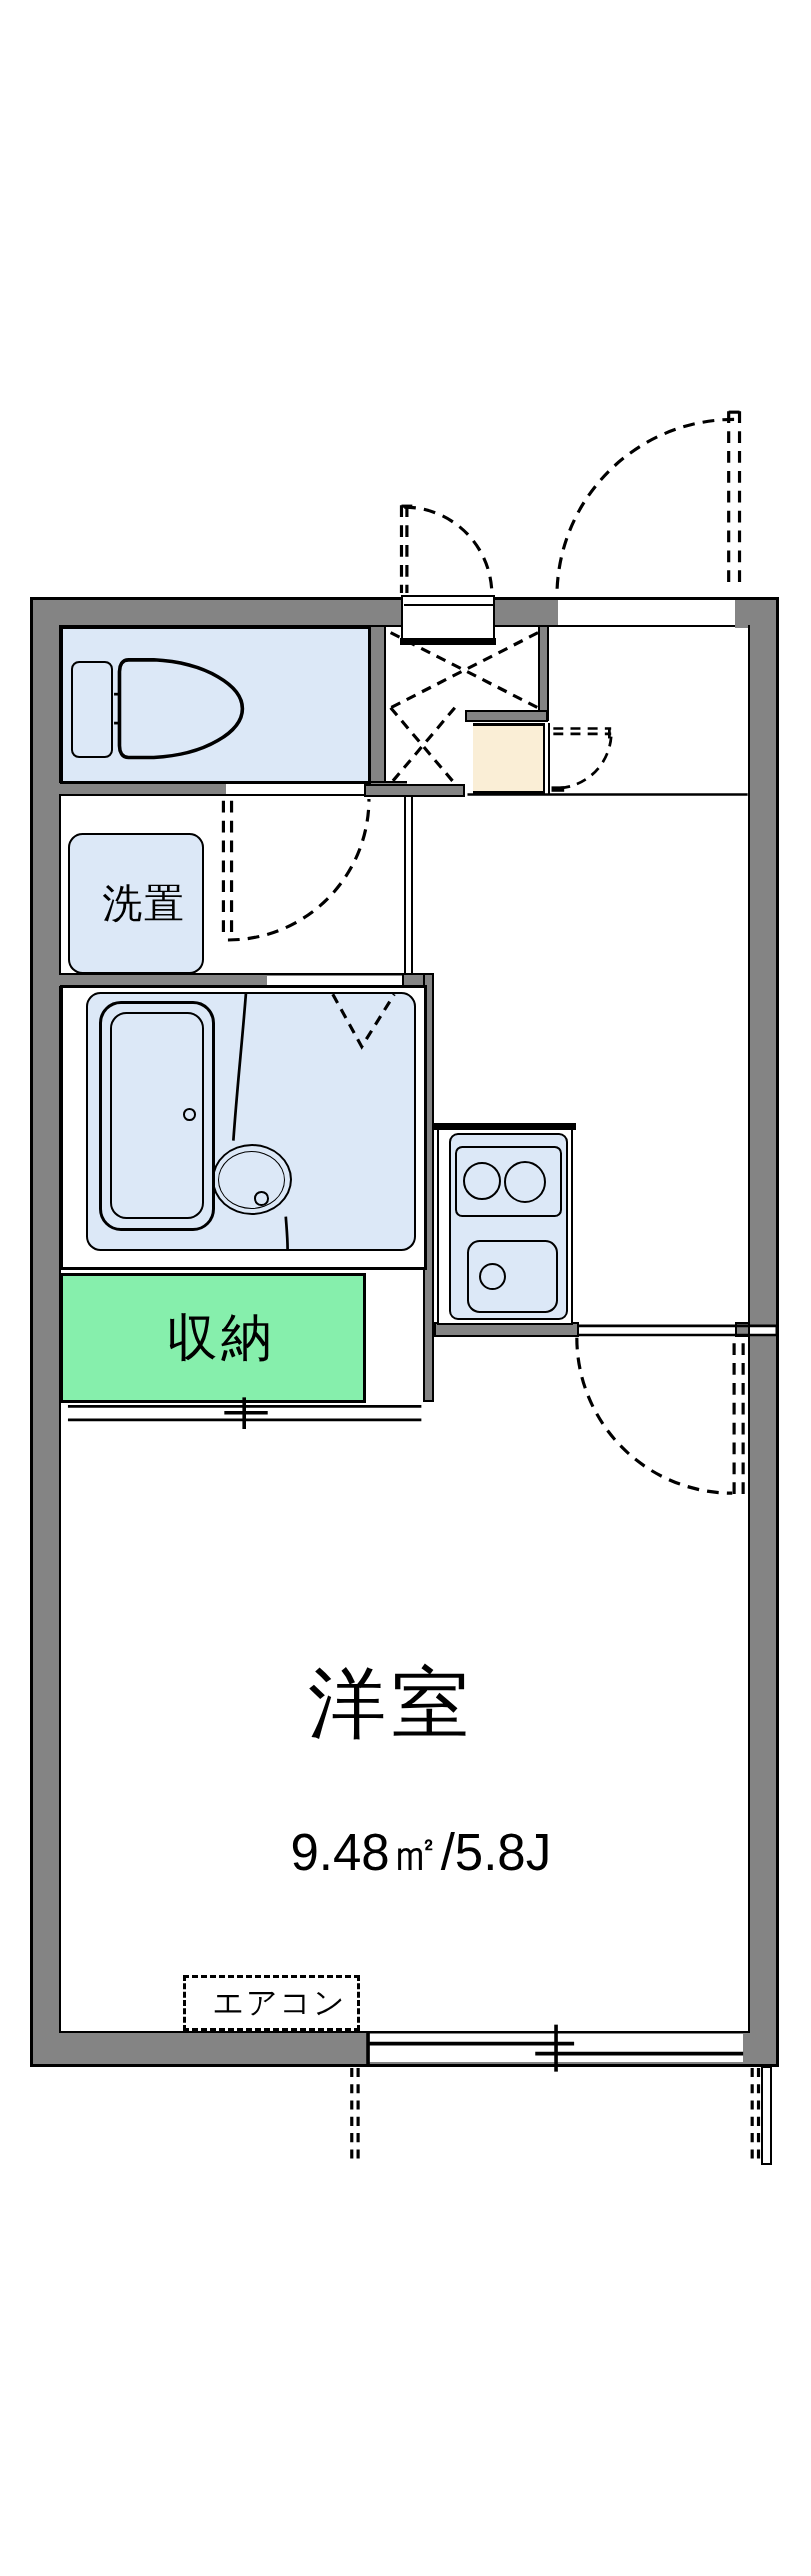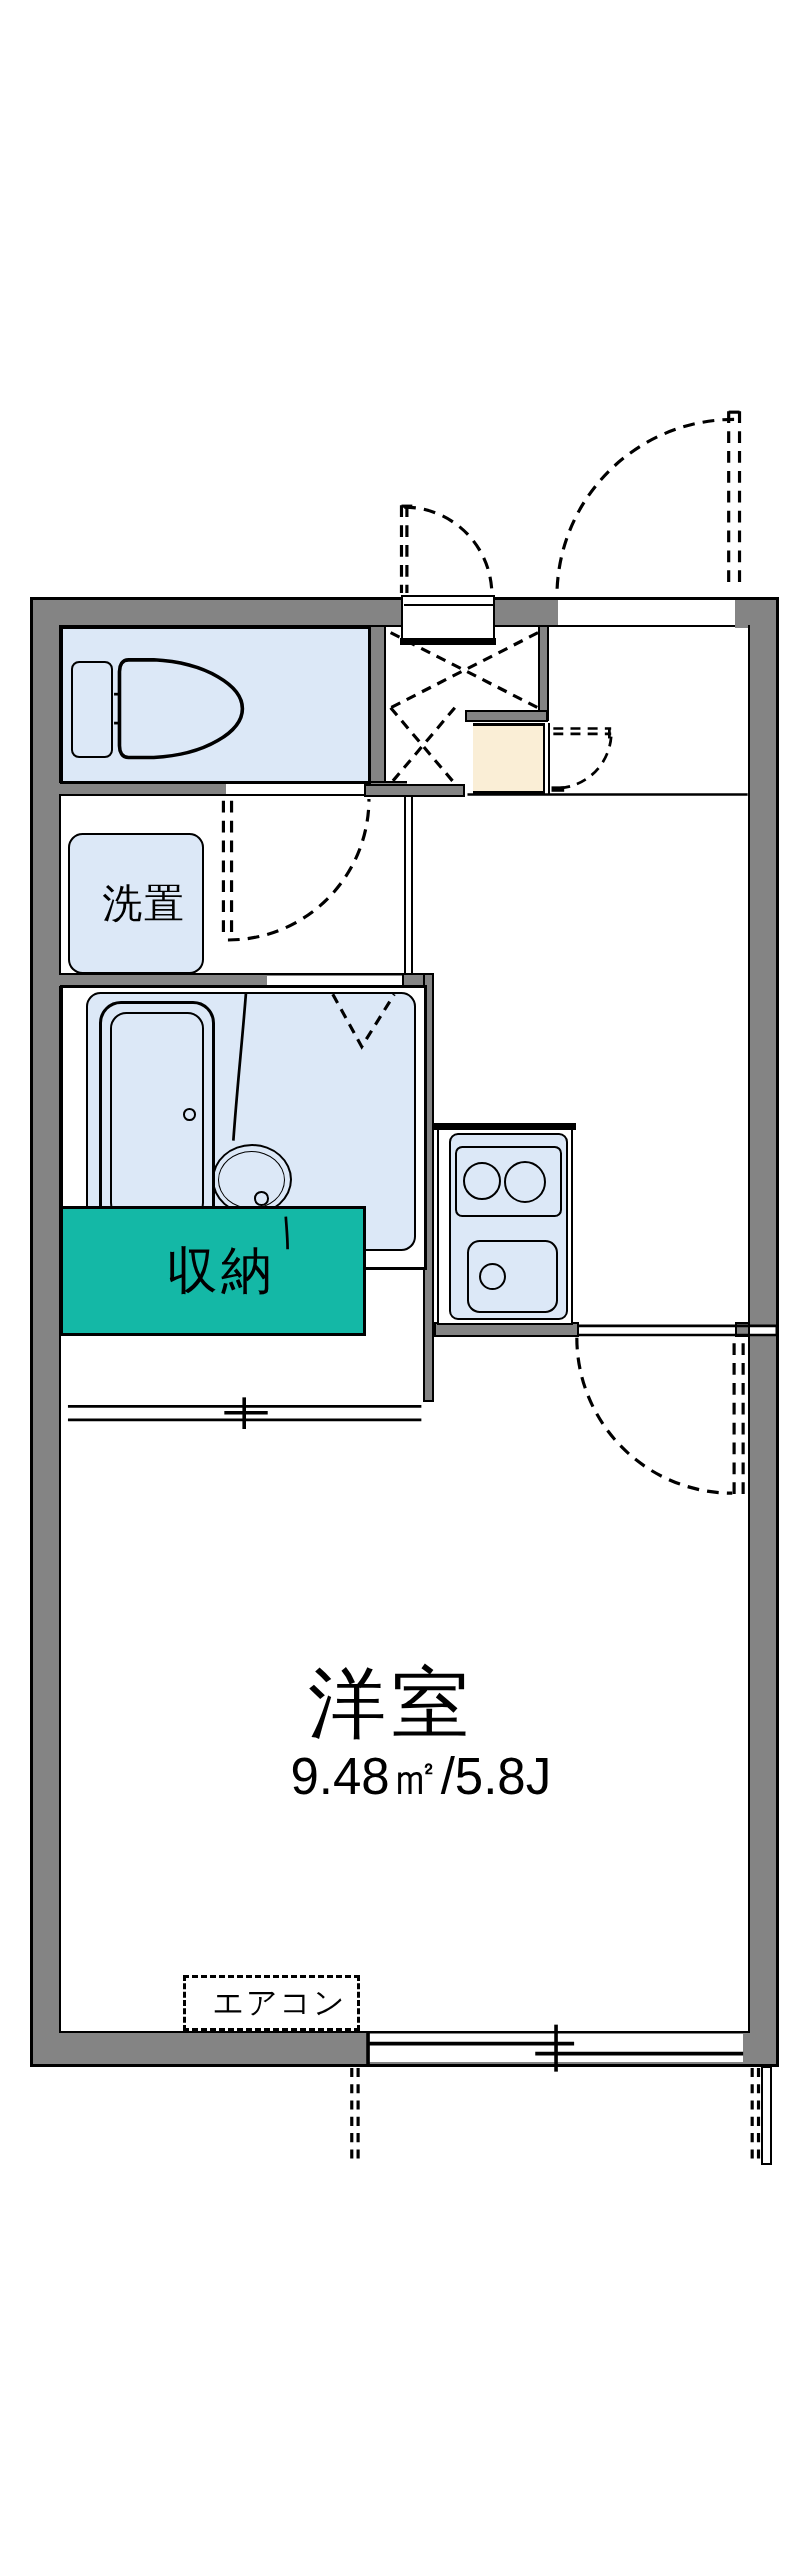--- a/index.html
+++ b/index.html
@@ -66,37 +66,37 @@
 
   <div class="abs white" style="left:60px;top:985px;width:367px;height:285px;border:3.6px solid #000;"></div>
   <div class="abs blue" style="left:86px;top:992px;width:330px;height:259px;border:2.7px solid #000;border-radius:14.5px;"></div>
   <div class="abs blue" style="left:99px;top:1001px;width:116px;height:230px;border:3.6px solid #000;border-radius:22px;"></div>
   <div class="abs" style="left:110px;top:1012px;width:94px;height:207px;border:2.7px solid #000;border-radius:16.3px;"></div>
   <div class="abs" style="left:183px;top:1108px;width:12.7px;height:12.7px;border:2.7px solid #000;border-radius:50%;"></div>
   <div class="abs" style="left:212px;top:1144px;width:80px;height:71px;border:2.7px solid #000;border-radius:50%;"></div>
   <div class="abs" style="left:218px;top:1151px;width:67px;height:58px;border:1.8px solid #000;border-radius:50%;"></div>
   <div class="abs" style="left:254px;top:1191px;width:14.5px;height:14.5px;border:2.7px solid #000;border-radius:50%;"></div>
 
-  <div class="abs lbl" style="left:60px;top:1206px;width:306px;height:130px;background:#14b8a6;border:3.6px solid #000;font-size:51px;letter-spacing:3.6px;">
+  <div class="abs lbl" style="left:60px;top:1273px;width:306px;height:130px;background:#86efac;border:3.6px solid #000;font-size:51px;letter-spacing:3.6px;">
     <span>収納</span>
   </div>
 
   <div class="abs white" style="left:437px;top:1123px;width:136px;height:202px;border:2.7px solid #000;"></div>
   <div class="abs" style="left:434px;top:1123px;width:142px;height:7.2px;background:#000;"></div>
   <div class="abs blue" style="left:449px;top:1133px;width:119px;height:187px;border:2.7px solid #000;border-radius:9px;"></div>
   <div class="abs blue" style="left:455px;top:1146px;width:107px;height:71px;border:2.7px solid #000;border-radius:7.2px;"></div>
   <div class="abs" style="left:463px;top:1162px;width:38px;height:38px;border:2.7px solid #000;border-radius:50%;"></div>
   <div class="abs" style="left:504px;top:1161px;width:42px;height:42px;border:2.7px solid #000;border-radius:50%;"></div>
   <div class="abs blue" style="left:467px;top:1240px;width:91px;height:73px;border:2.7px solid #000;border-radius:12.7px;"></div>
   <div class="abs" style="left:479px;top:1263px;width:27px;height:27px;border:2.7px solid #000;border-radius:50%;"></div>
 
   <div class="abs" style="left:48px;top:1652px;width:687px;text-align:center;font-size:78px;letter-spacing:5.4px;">
     <span>洋室</span>
   </div>
-  <div class="abs" style="left:61px;top:1743px;width:687px;text-align:center;font-size:51px;transform:translateX(16.3px);">
+  <div class="abs" style="left:61px;top:1819px;width:687px;text-align:center;font-size:51px;transform:translateX(16.3px);">
     <span>9.48㎡/5.8J</span>
   </div>
   <div class="abs lbl" style="left:183px;top:1975px;width:177px;height:56px;border:3.6px dashed #000;font-size:31px;letter-spacing:1.8px;">
     <span>エアコン</span>
   </div>
 
   <div class="abs white" style="left:761px;top:2066px;width:11px;height:99px;border:2.7px solid #000;"></div>
 
   <svg class="overlay" width="812" height="2576" viewBox="0 0 898 2850">
 

